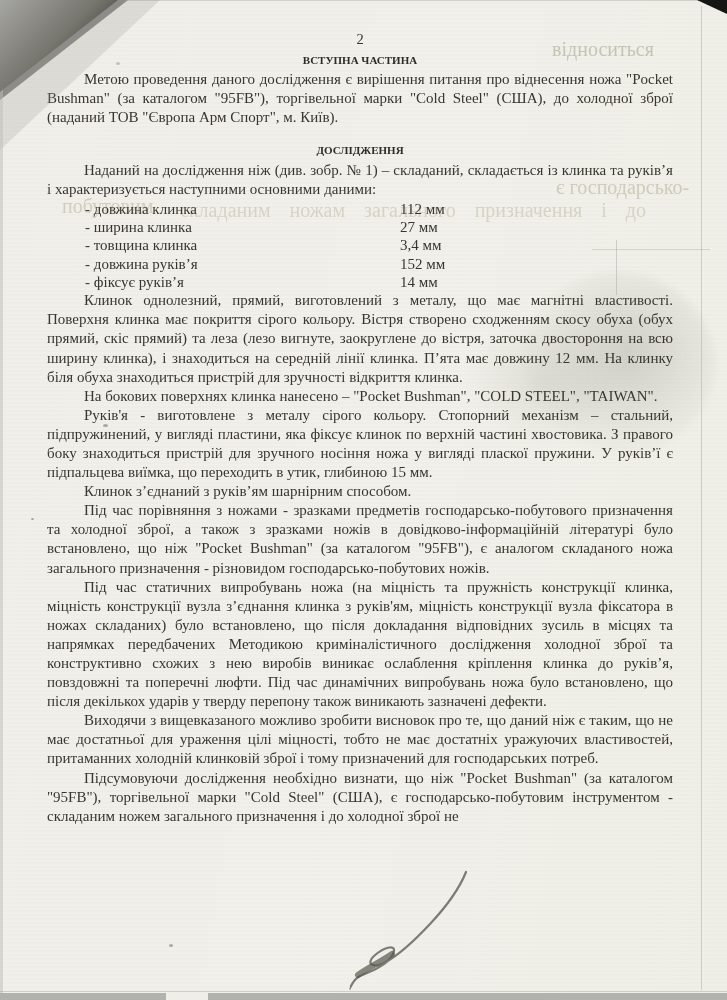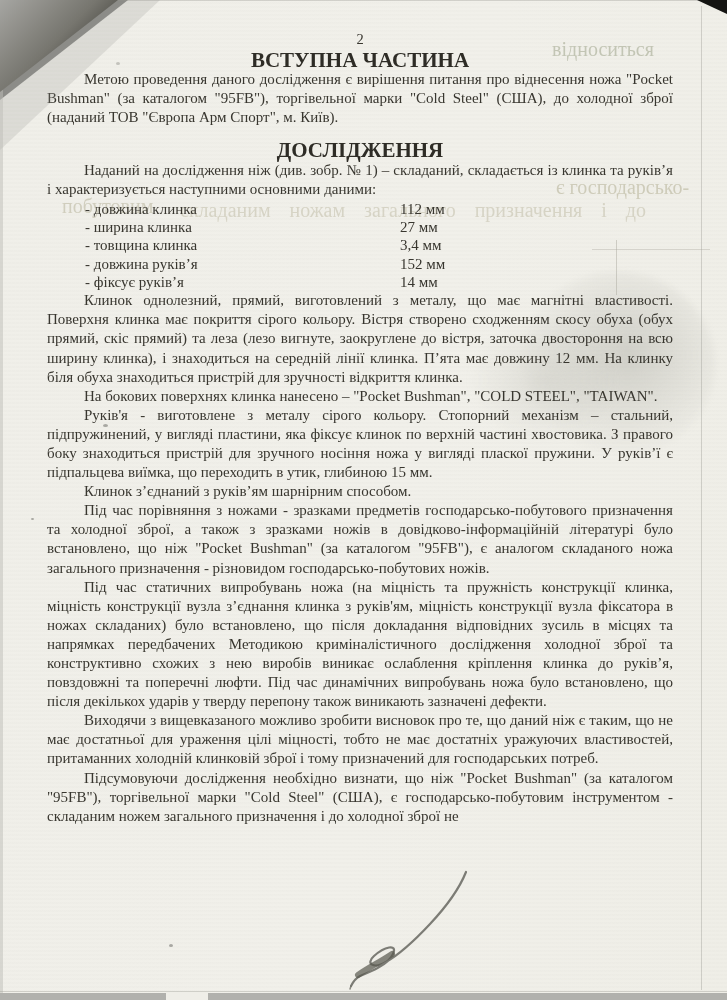--- a/index.html
+++ b/index.html
@@ -54,21 +54,21 @@
   .speck2{left:31px;top:518px;width:3px;height:2px;}
   .speck3{left:169px;top:944px;width:4px;height:3px;}
   .speck4{left:116px;top:62px;width:4px;height:3px;background:rgba(130,130,122,0.4);}
   .signature{left:330px;top:866px;width:152px;height:128px;z-index:5;}
   
   .content{
     position:absolute;left:47px;top:30px;width:626px;z-index:2;
     font-size:15px;line-height:19.1px;
   }
   .pageno{text-align:center;font-size:14.5px;}
-  .heading{text-align:center;font-weight:bold;font-size:21px;color:#2e2c26;margin-top:2px;}
+  .heading{text-align:center;font-weight:bold;font-size:11px;color:#2e2c26;margin-top:2px;}
   .heading.second{margin-top:14px;}
   .para{margin:0;text-align:justify;text-indent:37px;}
   .meas{margin-top:1px;}
   .meas-row{display:flex;line-height:18.3px;}
   .meas-label{margin-left:38px;}
   .meas-value{position:absolute;left:353px;}
   .meas-row{position:relative;}
 </style>
 </head>
 <body>

